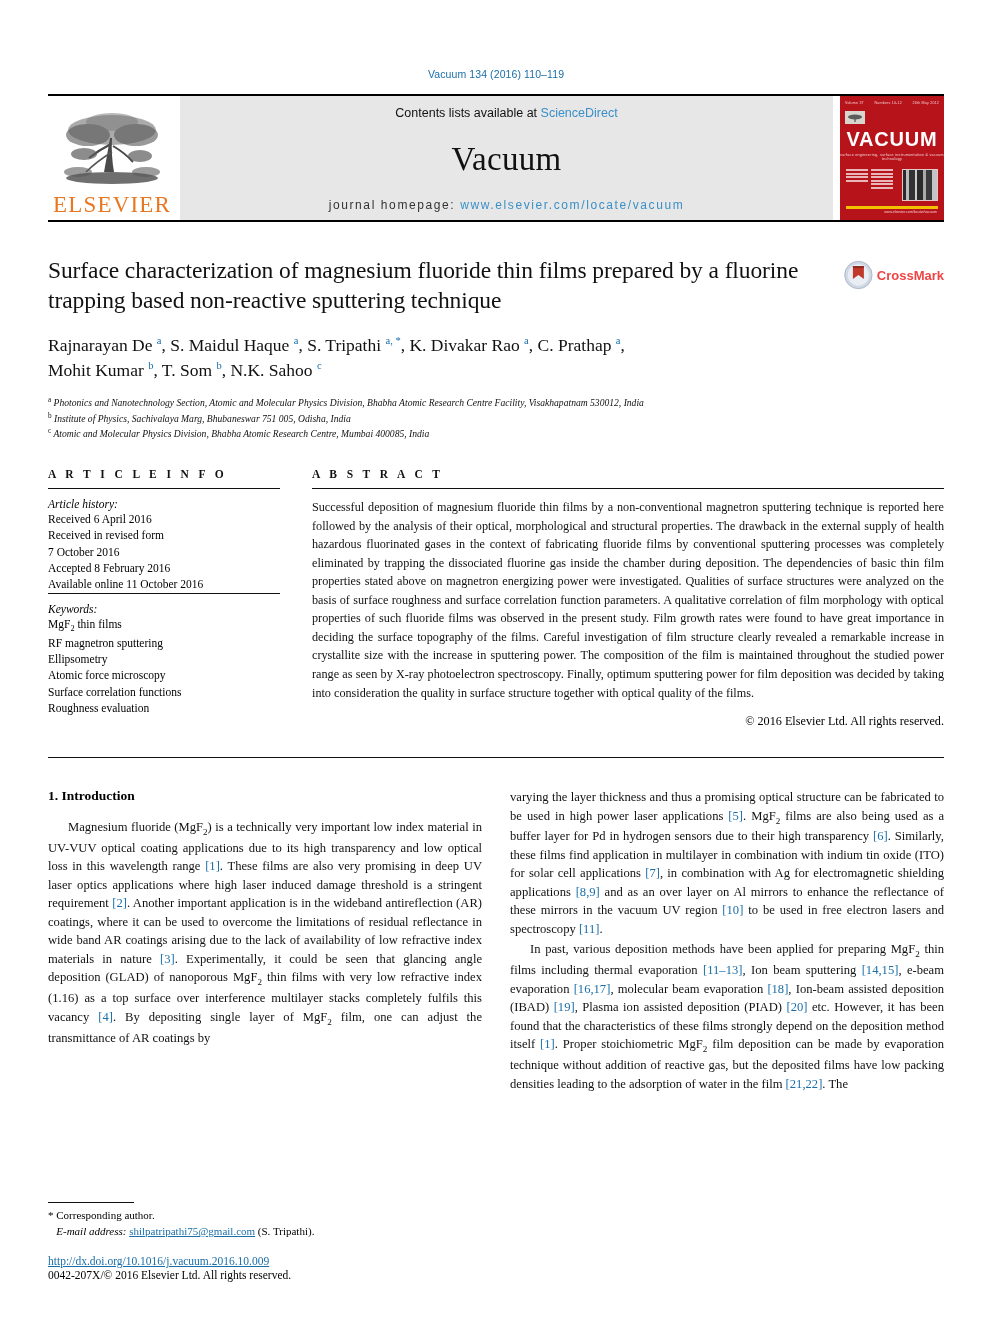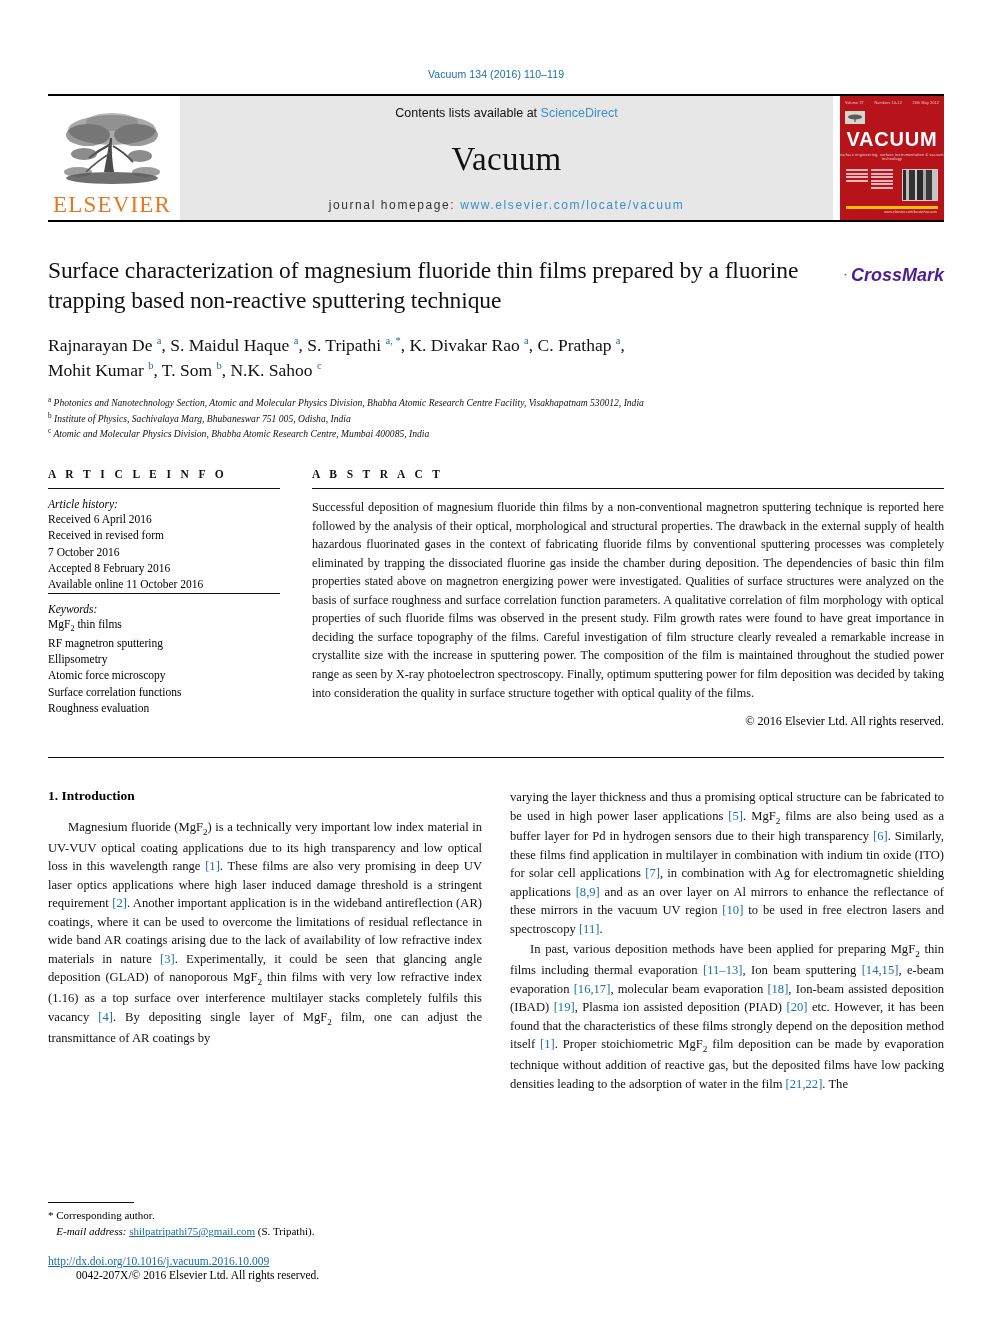--- a/index.html
+++ b/index.html
@@ -185,23 +185,22 @@
     right: 0;
     width: 100px;
     height: 46px;
     display: flex;
     align-items: center;
     gap: 4px;
   }
   .crossmark-word {
     font-family: "Liberation Sans", sans-serif;
     font-weight: bold;
-    font-size: 18px;
-    color: #4c1d95;
-    font-style: italic;
+    font-size: 13px;
+    color: #ef4444;
   }
 
   
   .authors {
     margin-top: 18px;
     font-family: Liberation Serif, serif;
     font-size: 17.5px;
     line-height: 1.42;
     color: #111;
     max-width: 790px;
@@ -290,21 +289,21 @@
   .fn-line { font-size: 11px; line-height: 1.45; }
   .fn-line .em { font-style: italic; }
   .fn-link { color: #1a6ea8; text-decoration: underline; }
   .doi-block { margin-top: 15px; }
   .doi-link {
     color: #1a6ea8;
     font-size: 11.5px;
     text-decoration: underline;
     display: block;
   }
-  .issn-line { font-size: 11.5px; margin-top: 2px; margin-left: 28px; }
+  .issn-line { font-size: 11.5px; margin-top: 2px; }
 
   sub { font-size: 0.72em; vertical-align: sub; }
 </style>
 </head>
 <body>
 
 <div class="page">
 
   <div class="running-head">Vacuum 134 (2016) 110–119</div>
 

